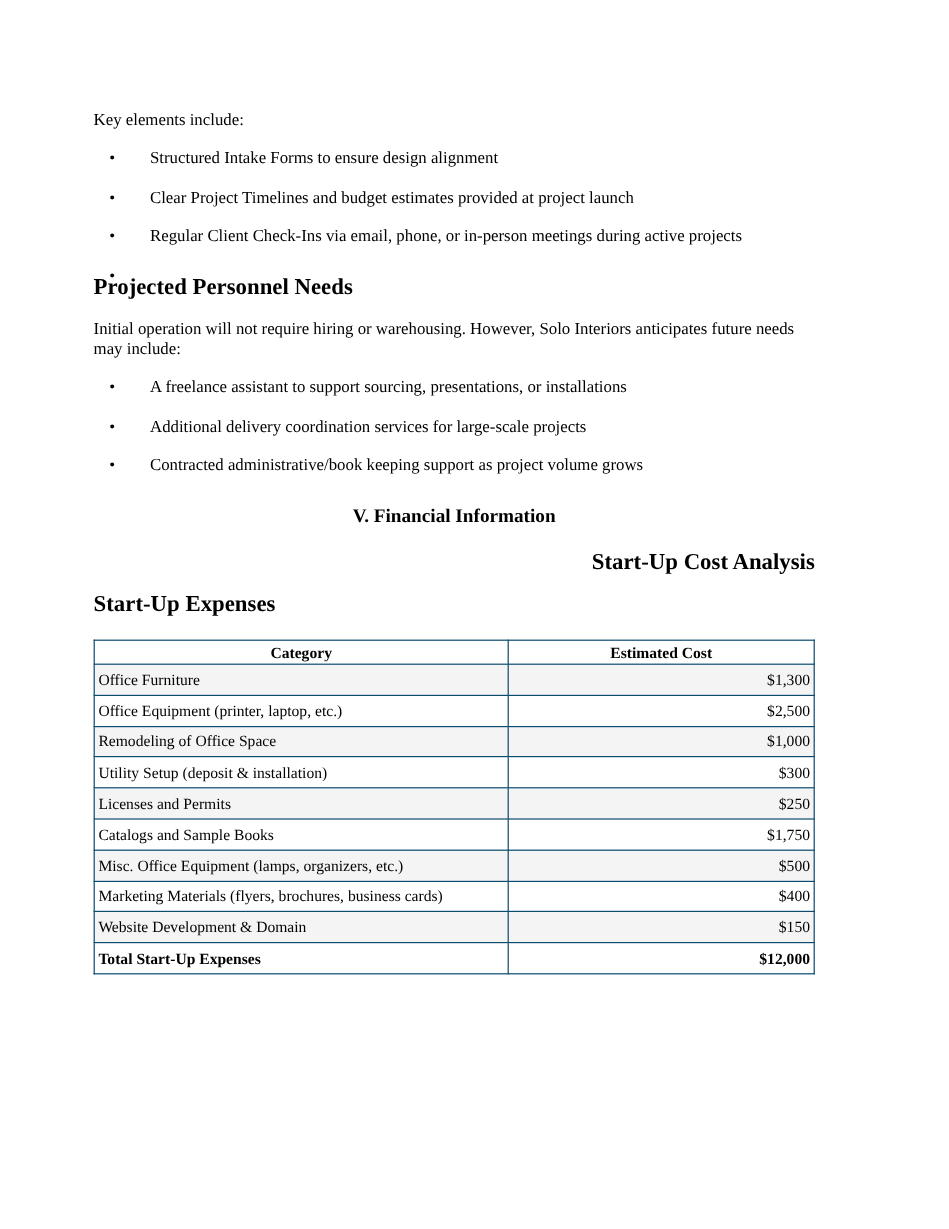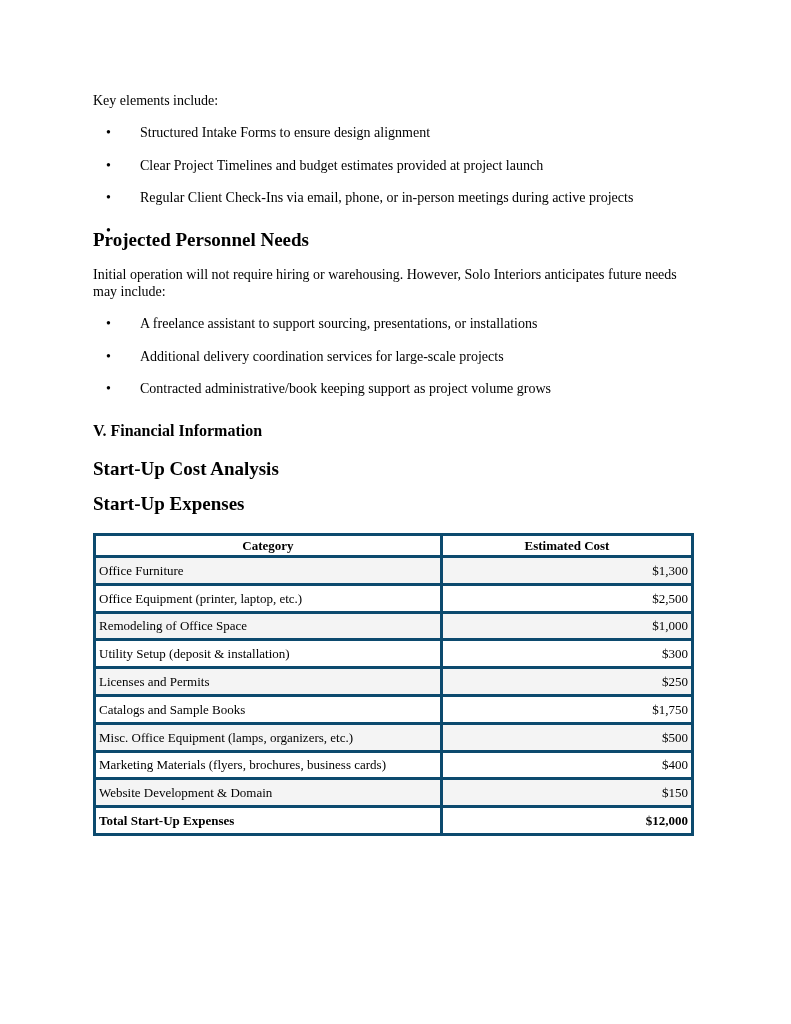--- a/index.html
+++ b/index.html
@@ -2,35 +2,35 @@
 <html><head>
 <meta charset="utf-8">
 <style>
   html, body { margin: 0; padding: 0; background: #ffffff; }
   body {
     width: 791px; height: 1024px; position: relative; overflow: hidden;
     font-family: "Liberation Serif", "DejaVu Serif", serif;
     color: #000;
     font-size: 14px;
   }
-  .page { position: absolute; left: 93px; top: 92px; width: 601px; }
+  .page { position: absolute; left: 78px; top: 92px; width: 601px; }
   p { margin: 0; line-height: 17px; }
   .intro { margin-bottom: 15px; }
   ul.bullets { list-style: none; margin: 0; padding: 0; }
   ul.bullets li { position: relative; padding-left: 47px; line-height: 17px; margin-bottom: 15.5px; }
   ul.bullets li .dot { position: absolute; left: 13px; top: 0; }
   h3 { font-size: 19px; font-weight: bold; margin: 0; line-height: 18px; }
   h2 { font-size: 16px; font-weight: bold; margin: 0; line-height: 20px; }
   .sec1 { margin-top: 25px; margin-bottom: 17px; }
   .para2 { margin-bottom: 15px; }
-  .sec-fin { margin-top: 24px; margin-bottom: 19px; }
-  .sub1 { margin-bottom: 17px; }
+  .sec-fin { margin-top: 24px; margin-bottom: 19px; text-align: center; }
+  .sub1 { margin-bottom: 17px; text-align: right; }
   .sub2 { margin-bottom: 20px; }
   table { border-collapse: collapse; width: 601px; font-size: 13px; }
-  th, td { border: 3px solid #0c4a6e; height: 24.8px; padding: 0 3px; line-height: 15px; }
+  th, td { border: 1px solid #0c4a6e; height: 24.8px; padding: 0 3px; line-height: 15px; }
   th { font-weight: bold; text-align: center; background: #ffffff; height: 19px; }
   td.cat { width: 338px; text-align: left; }
   td.cost { text-align: right; }
   tbody tr:nth-child(odd) td { background: #f4f4f4; }
   tbody tr:nth-child(even) td { background: #ffffff; }
   tr.total td { font-weight: bold; background: #ffffff !important; }
 </style>
 </head>
 <body>
 

